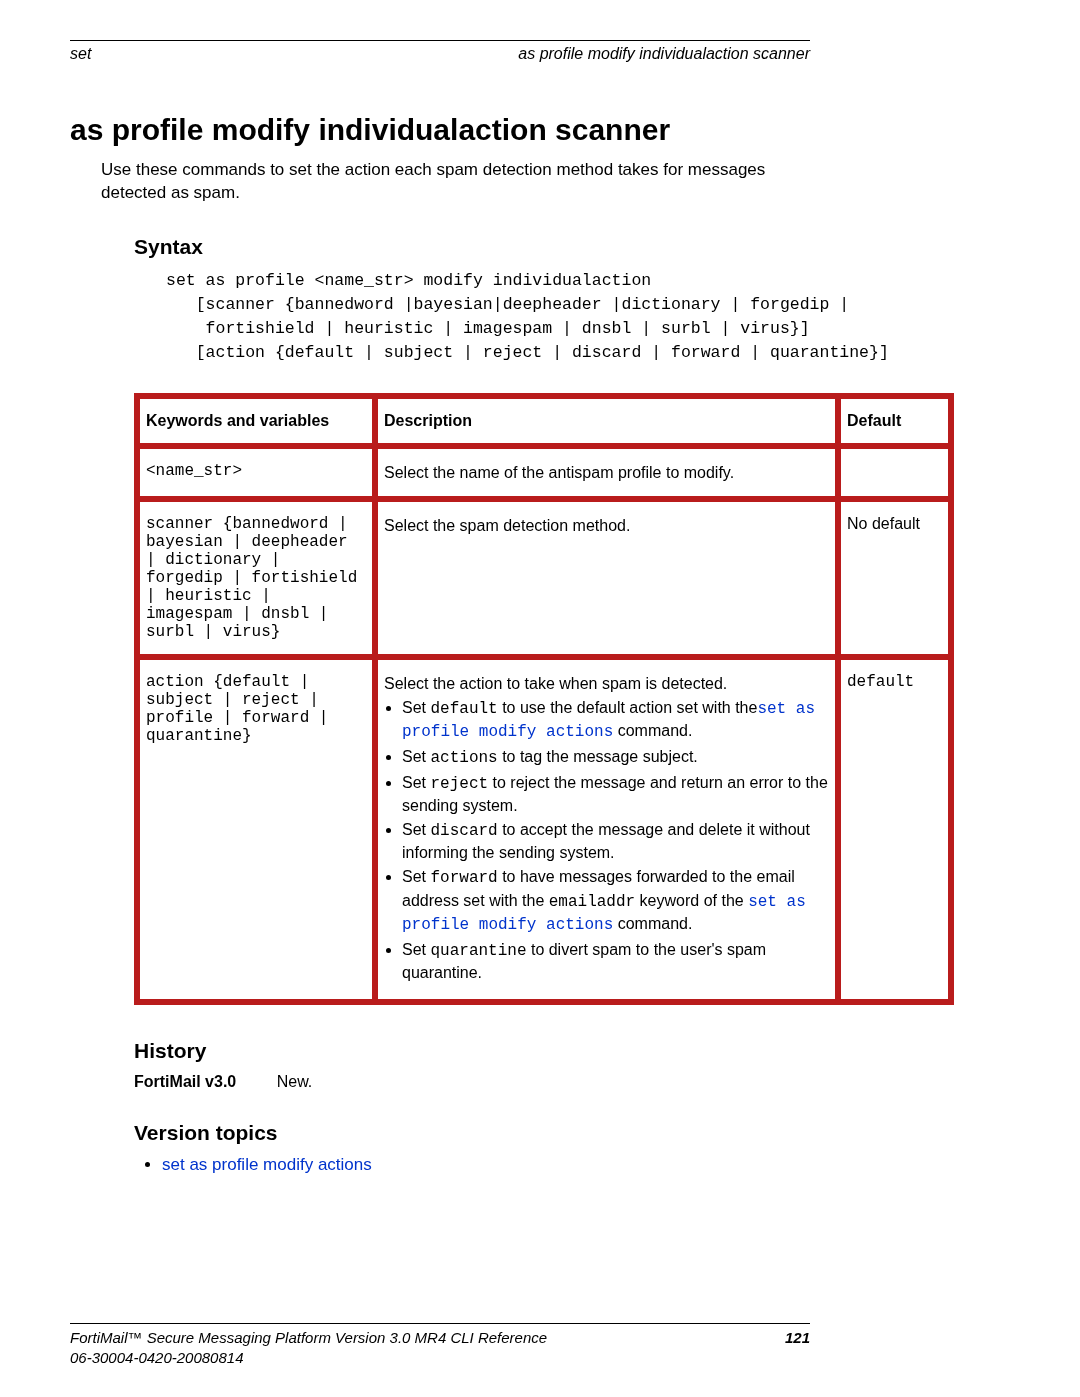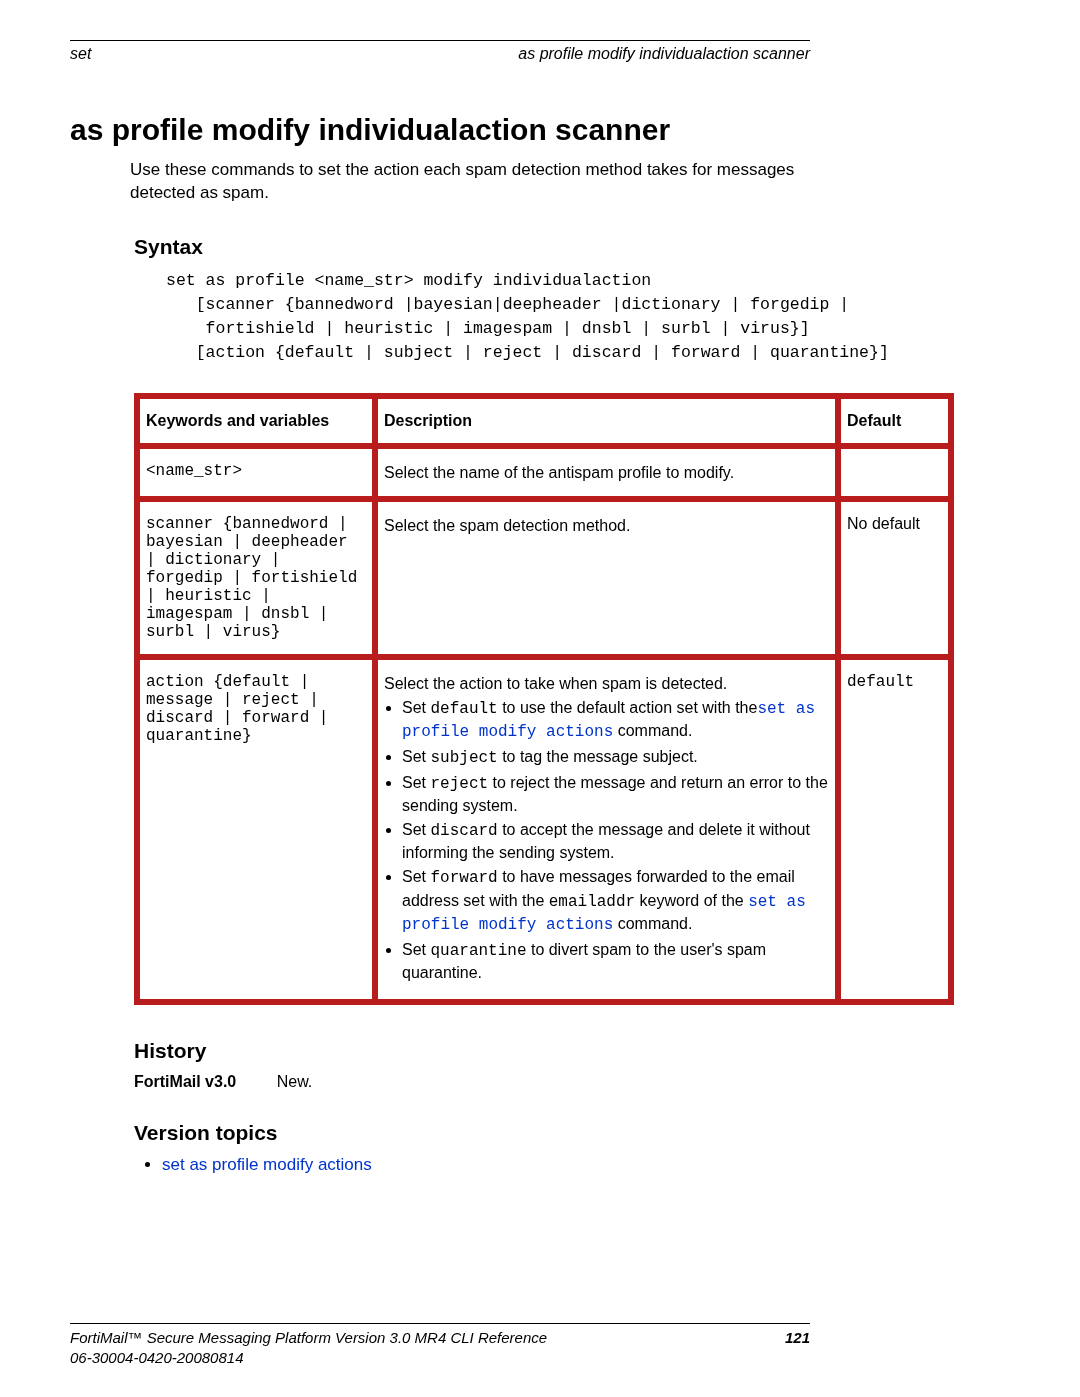--- a/index.html
+++ b/index.html
@@ -28,21 +28,21 @@
     font-size: 16px;
     margin-bottom: 50px;
   }
   h1.page-title {
     font-size: 30px;
     font-weight: bold;
     margin: 0 0 12px 0;
   }
   .intro {
     font-size: 17px;
-    margin: 0 0 30px 60px;
+    margin: 0 0 30px 31px;
     line-height: 1.35;
   }
   h2.section-title {
     font-size: 21px;
     font-weight: bold;
     margin: 0 0 10px 64px;
   }
   .syntax-block {
     font-family: "Courier New", Courier, monospace;
     font-size: 16.5px;
@@ -157,24 +157,24 @@
           <td class="mono col-kv">&lt;name_str&gt;</td>
           <td class="desc-cell">Select the name of the antispam profile to modify.</td>
           <td class="col-def"></td>
         </tr>
         <tr>
           <td class="mono col-kv">scanner {bannedword | bayesian | deepheader | dictionary | forgedip | fortishield | heuristic | imagespam | dnsbl | surbl | virus}</td>
           <td class="desc-cell">Select the spam detection method.</td>
           <td class="col-def">No default</td>
         </tr>
         <tr>
-          <td class="mono col-kv">action {default | message | reject | discard | forward | quarantine}</td>
+          <td class="mono col-kv">action {default | subject | reject | profile | forward | quarantine}</td>
           <td class="desc-cell">Select the action to take when spam is detected.<ul>
               <li>Set <span class="mono">default</span> to use the default action set with the<span class="blue-mono">set as profile modify actions</span> command.</li>
-              <li>Set <span class="mono">subject</span> to tag the message subject.</li>
+              <li>Set <span class="mono">actions</span> to tag the message subject.</li>
               <li>Set <span class="mono">reject</span> to reject the message and return an error to the sending system.</li>
               <li>Set <span class="mono">discard</span> to accept the message and delete it without informing the sending system.</li>
               <li>Set <span class="mono">forward</span> to have messages forwarded to the email address set with the <span class="mono">emailaddr</span> keyword of the <span class="blue-mono">set as profile modify actions</span> command.</li>
               <li>Set <span class="mono">quarantine</span> to divert spam to the user's spam quarantine.</li>
             </ul></td>
           <td class="mono col-def">default</td>
         </tr>
       </tbody>
   </table>
 

